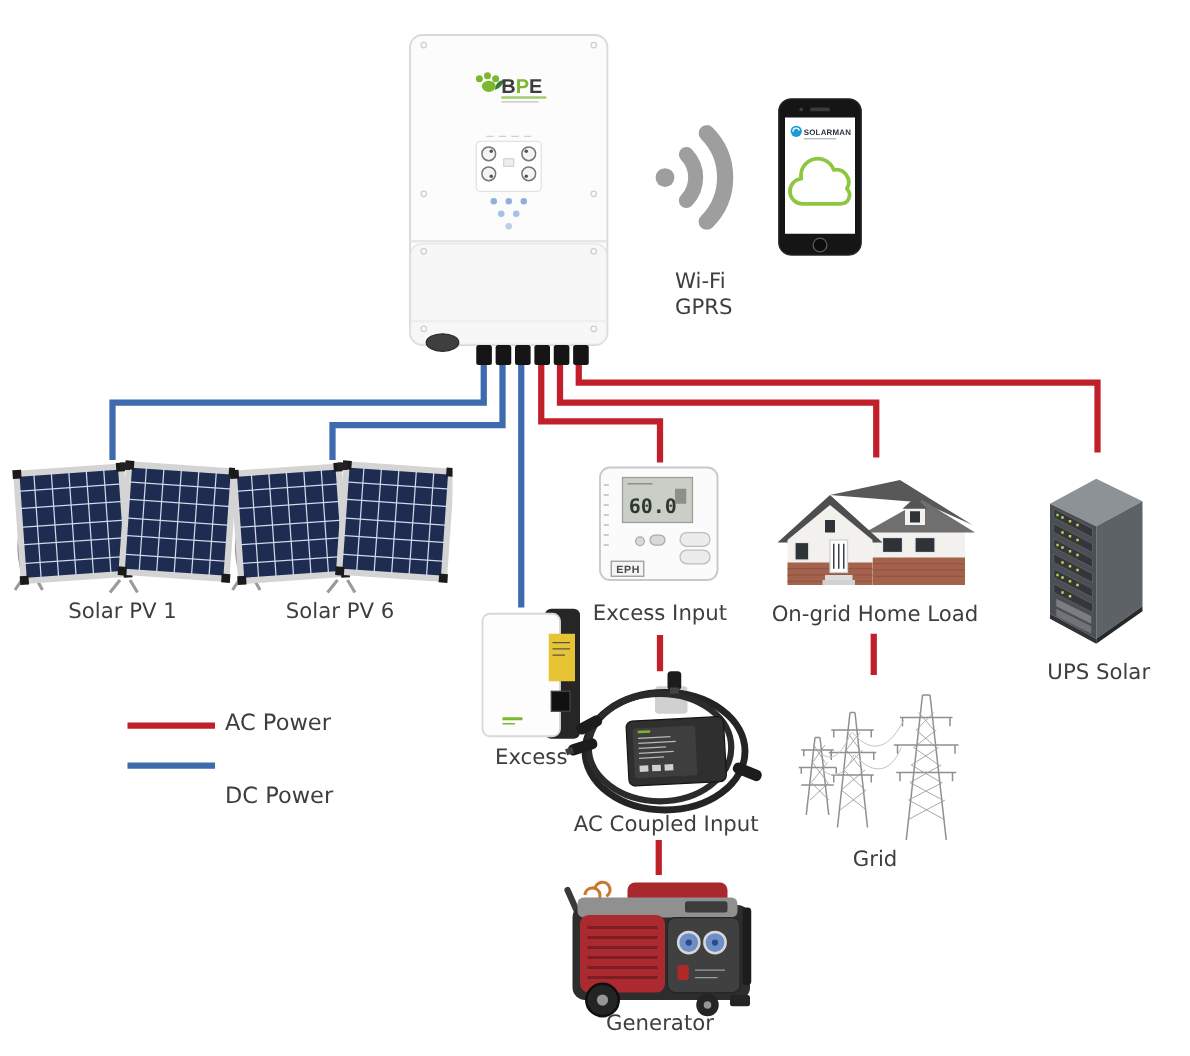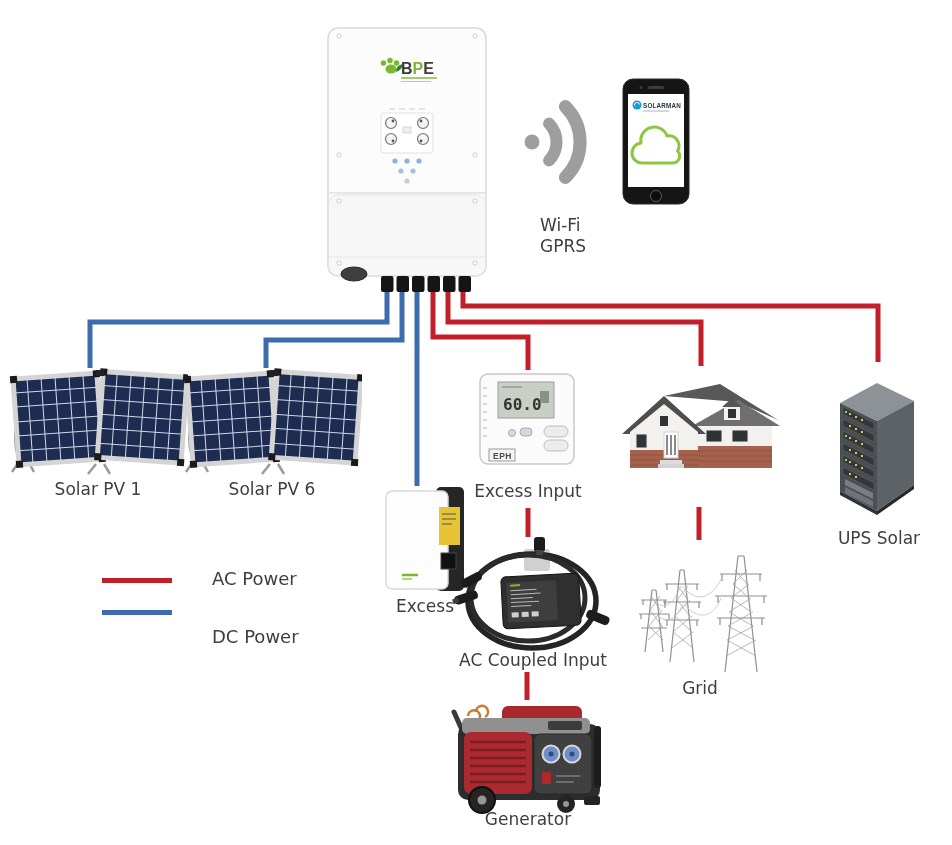--- a/index.html
+++ b/index.html
@@ -9,21 +9,21 @@
   svg{display:block;}
   .wires{position:absolute;left:0;top:0;pointer-events:none;}
   .wires polyline, .wires line{fill:none;stroke-width:5;stroke-linejoin:miter;}
   .ac{stroke:var(--ac-power,#c1202a);}
   .dc{stroke:var(--dc-power,#3e6aae);}
   .lbl{position:absolute;transform:translateX(-50%);font-size:17px;color:var(--label-text,#3e3e3e);
        white-space:nowrap;text-align:left;line-height:21px;}
   .legend-swatch{position:absolute;width:70px;height:5px;}
   .legend-swatch.red{background:var(--ac-power,#c1202a);}
   .legend-swatch.blue{background:var(--dc-power,#3e6aae);}
-  .legend-label{position:absolute;font-size:18px;color:var(--label-text,#3e3e3e);white-space:nowrap;margin-left:32px;}
+  .legend-label{position:absolute;font-size:18px;color:var(--label-text,#3e3e3e);white-space:nowrap;}
 </style>
 </head>
 <body>
 
 <div class="canvas">
 
   <svg class="wires" width="952" height="845" viewBox="0 0 952 845">
     <polyline class="dc" points="387,288 387,322 90,322 90,368"></polyline>
     <polyline class="dc" points="402,288 402,340 266,340 266,368"></polyline>
     <polyline class="dc" points="417,288 417,486"></polyline>
@@ -221,20 +221,21 @@
     <polygon points="10,60 44,32 78,60 78,96 10,96" fill="#f2f1ee"></polygon>
     <rect x="10" y="78" width="68" height="18" fill="#a4614b"></rect>
     <path d="M10 83h68 M10 88h68 M10 93h68" stroke="#8c5340" stroke-width="0.8"></path>
     <rect x="16" y="62" width="11" height="14" fill="#2e3337" stroke="#e8e8e8"></rect>
     <rect x="40" y="44" width="8" height="10" fill="#2e3337"></rect>
     <rect x="44" y="60" width="14" height="26" fill="#ffffff" stroke="#cfcfcf"></rect>
     <path d="M47 63v20 M51 63v20 M55 63v20" stroke="#3a3f43" stroke-width="1.2"></path>
     <rect x="40" y="88" width="22" height="4" fill="#dcdcdc"></rect>
     <rect x="38" y="92" width="26" height="4" fill="#d2d2d2"></rect>
   </svg>
+  <div class="lbl" style="left:700px;top:482px">On-grid Home Load</div>
 
   <svg class="abs" style="left:833px;top:373px" width="90" height="145" viewBox="0 0 90 145">
     <polygon points="7,30 44,10 81,28 44,48" fill="#8d9296"></polygon>
     <polygon points="44,48 81,28 81,112 44,138" fill="#5d6266"></polygon>
     <polygon points="7,30 44,48 44,138 7,118" fill="#4b4f53"></polygon>
     <g fill="#33373a" stroke="#606468" stroke-width="0.6">
       <polygon points="10,34 41,50 41,57 10,41"></polygon>
       <polygon points="10,46 41,62 41,69 10,53"></polygon>
       <polygon points="10,58 41,74 41,81 10,65"></polygon>
       <polygon points="10,70 41,86 41,93 10,77"></polygon>

